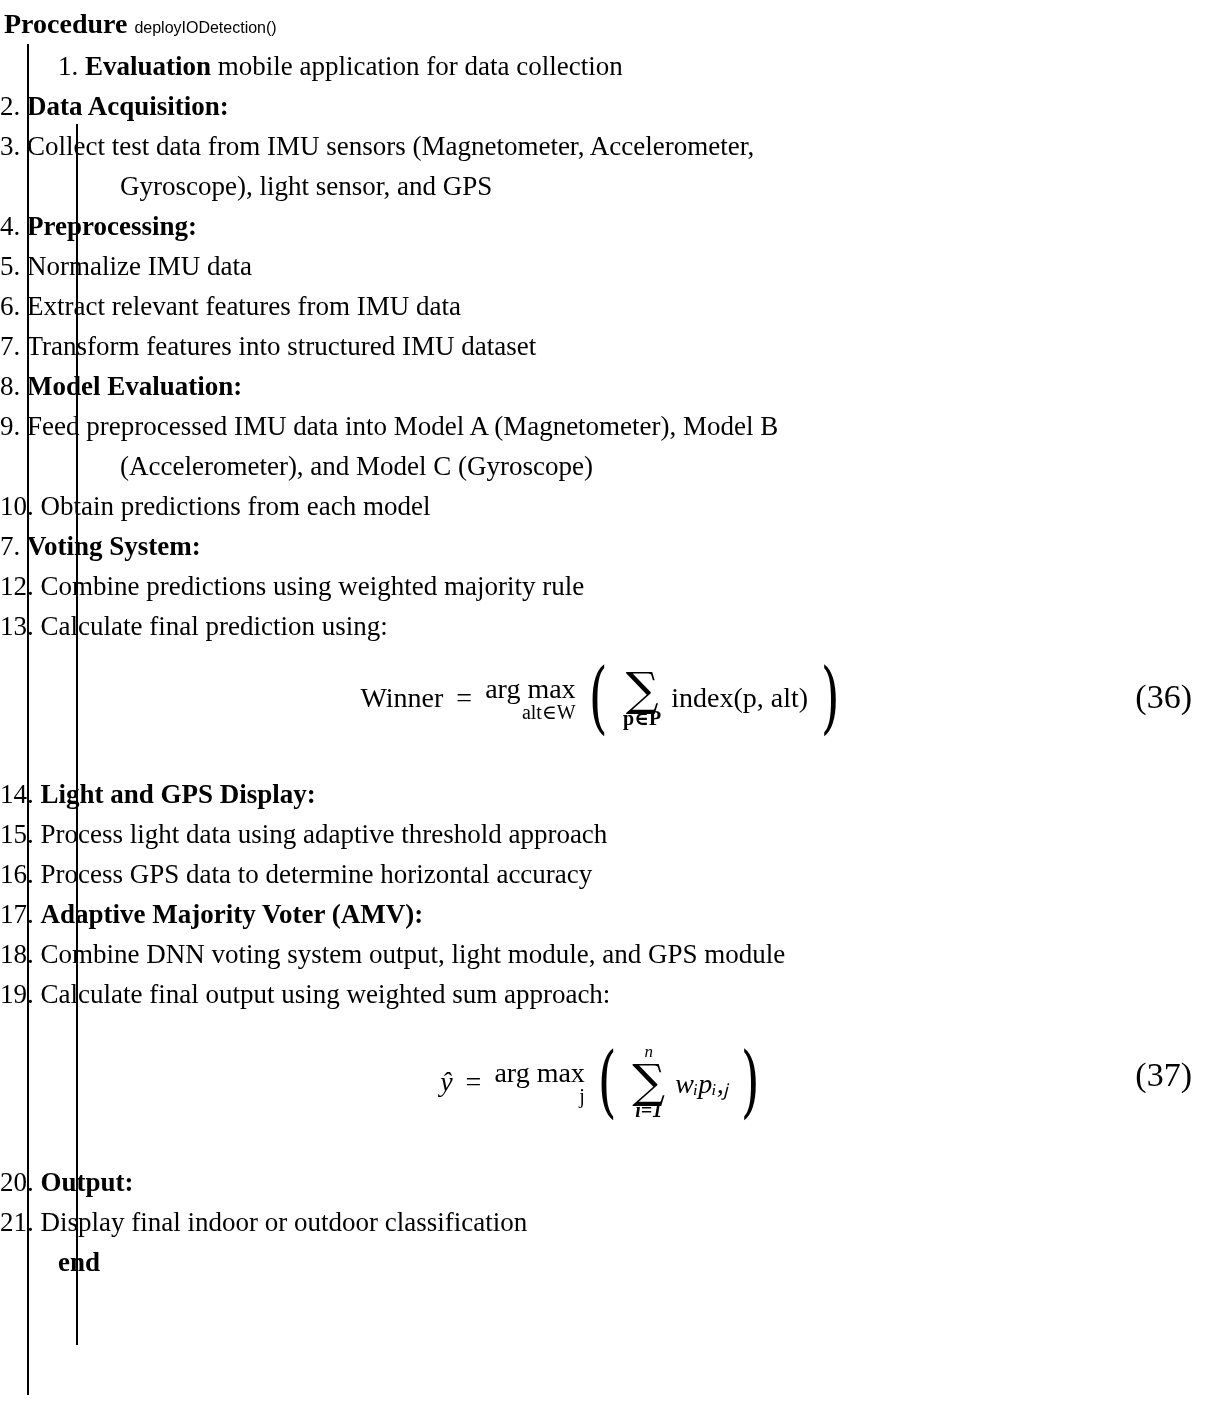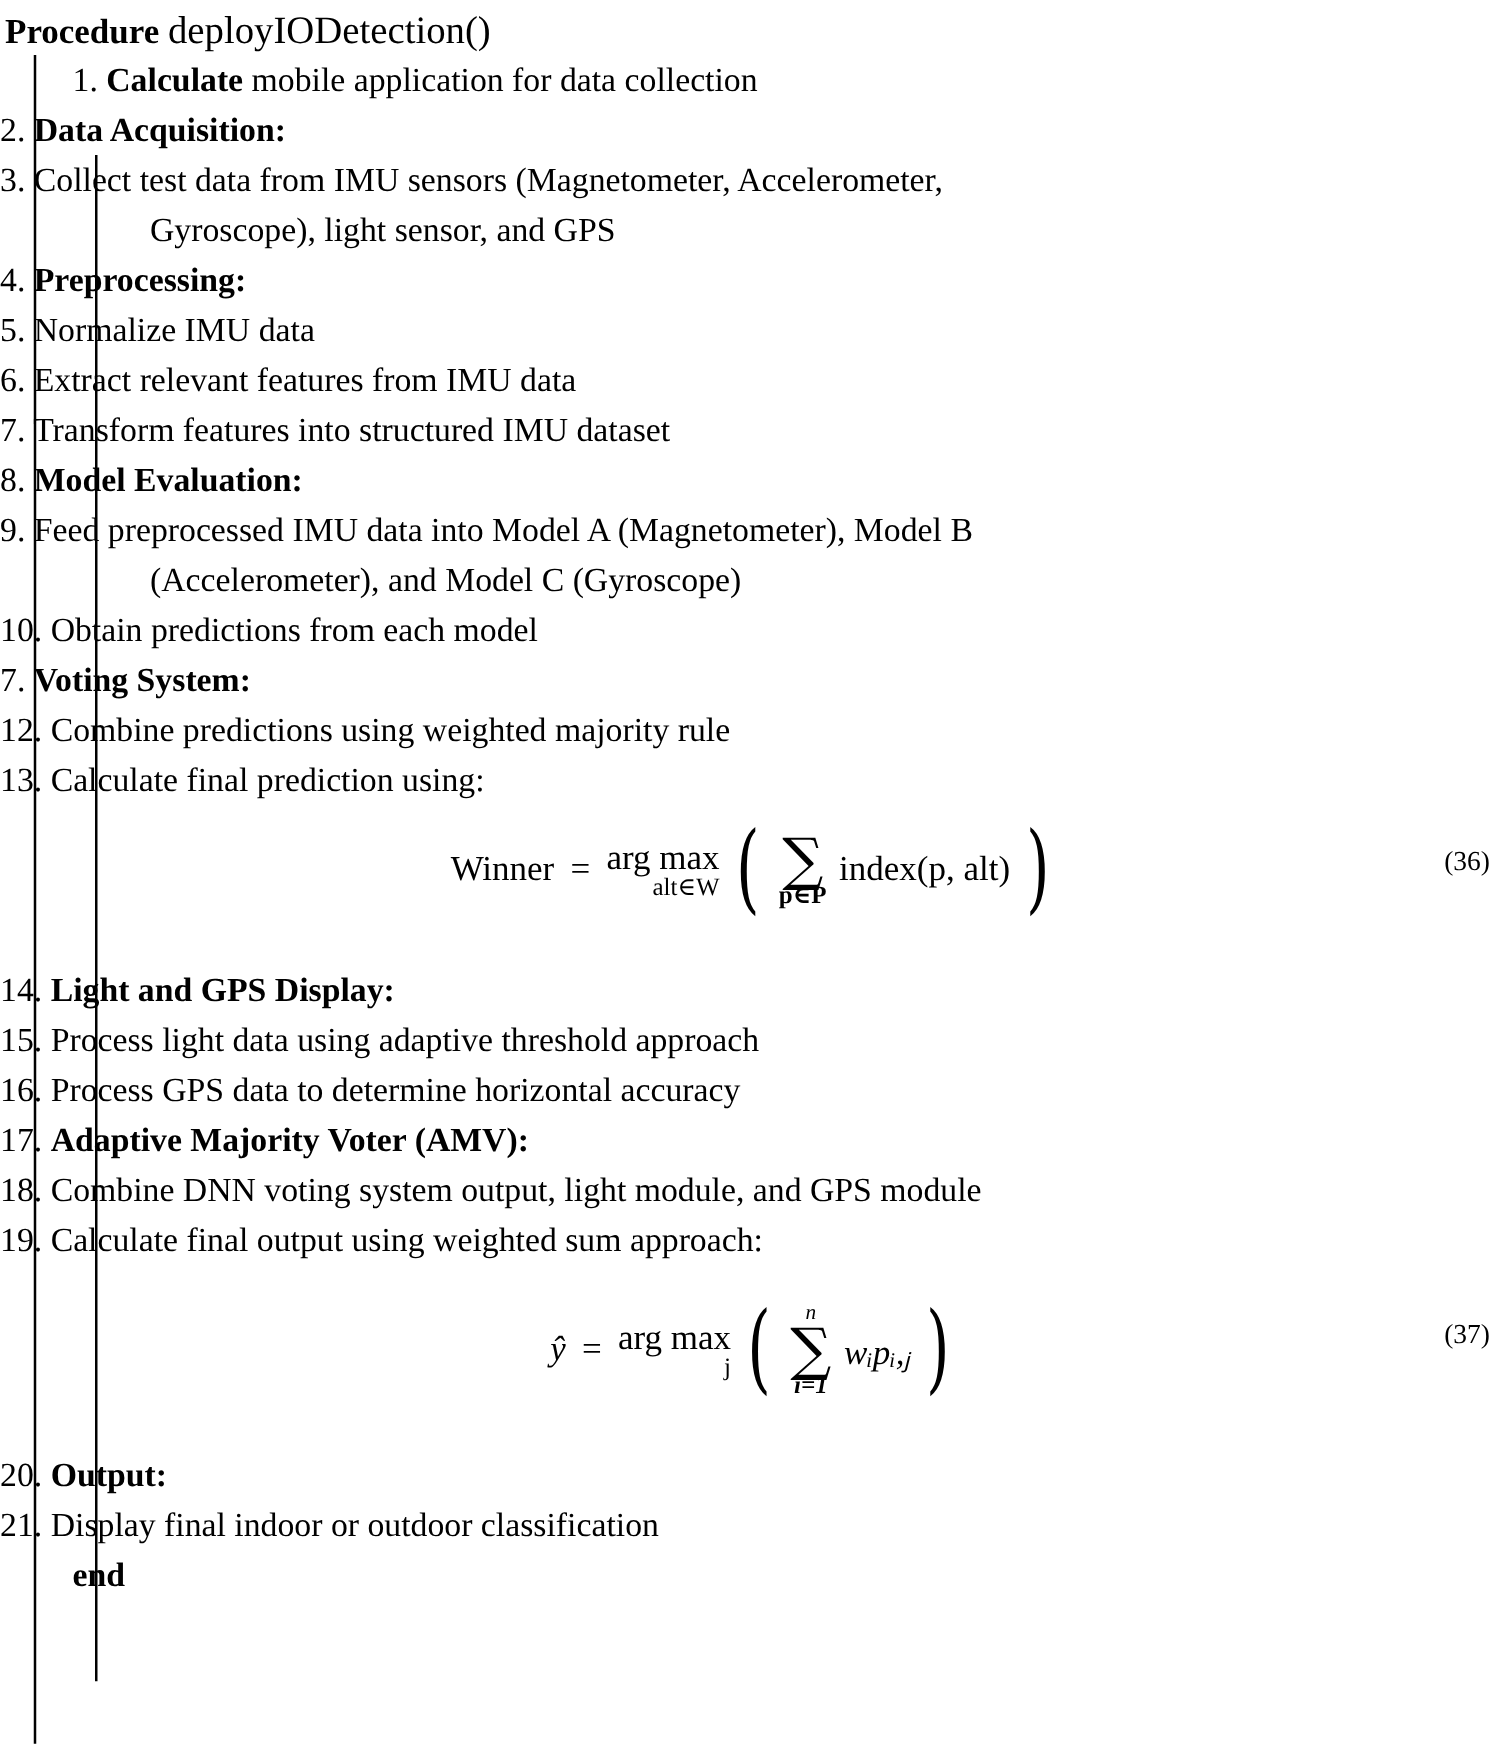--- a/index.html
+++ b/index.html
@@ -25,22 +25,22 @@
 
   
   .proc-header {
     font-size: 28px;
     line-height: 36px;
     padding-left: 4px;
     white-space: nowrap;
   }
   .kw { font-weight: bold; }
   .mono {
-    font-family: Liberation Serif, serif;
-    font-size: 31px;
+    font-family: Liberation Sans, sans-serif;
+    font-size: 16px;
   }
 
   
   .rule {
     position: absolute;
     width: 1.6px;
     background: #000000;
   }
   #rule-outer {
     left: 27px;
@@ -74,21 +74,21 @@
     position: absolute;
     left: 0;
     right: 0;
     top: 0;
     text-align: center;
     font-size: 28px;
   }
   .eq-num {
     position: absolute;
     right: 14px;
-    font-size: 22px;
+    font-size: 34px;
   }
 
   
   .math {
     display: inline-block;
     vertical-align: middle;
     font-family: Liberation Serif, serif;
   }
   .mi { font-style: italic; }
   .op { padding: 0 6px; }
@@ -140,21 +140,21 @@
   <div class="rule" id="rule-outer"></div>
   <div class="rule" id="rule-inner"></div>
 
   <div class="proc-header">
     <span class="kw">Procedure</span>
     <span class="mono">deployIODetection()</span>
   </div>
 
   <div class="line lvl1">
     <span>1.</span>
-    <span class="b">Calculate</span><span> mobile application for data collection</span>
+    <span class="b">Evaluation</span><span> mobile application for data collection</span>
   </div>
 
 
   <div class="line lvl2">
     <span>2.</span>
     <span class="b">Data Acquisition:</span><span></span>
   </div>
 
   <div class="line lvl2">
     <span>3.</span>

